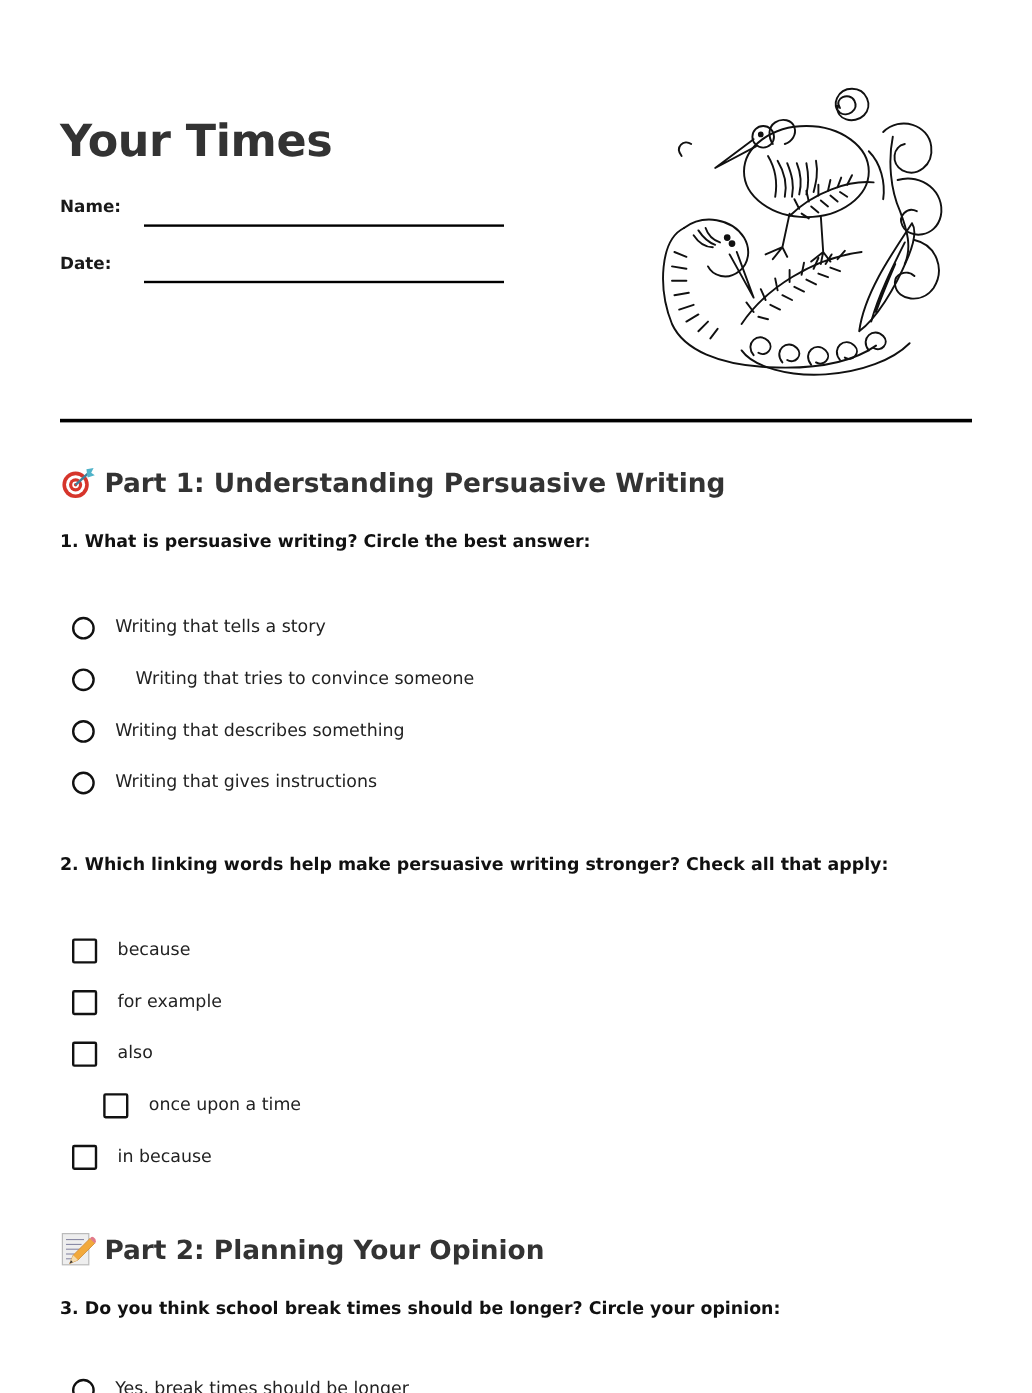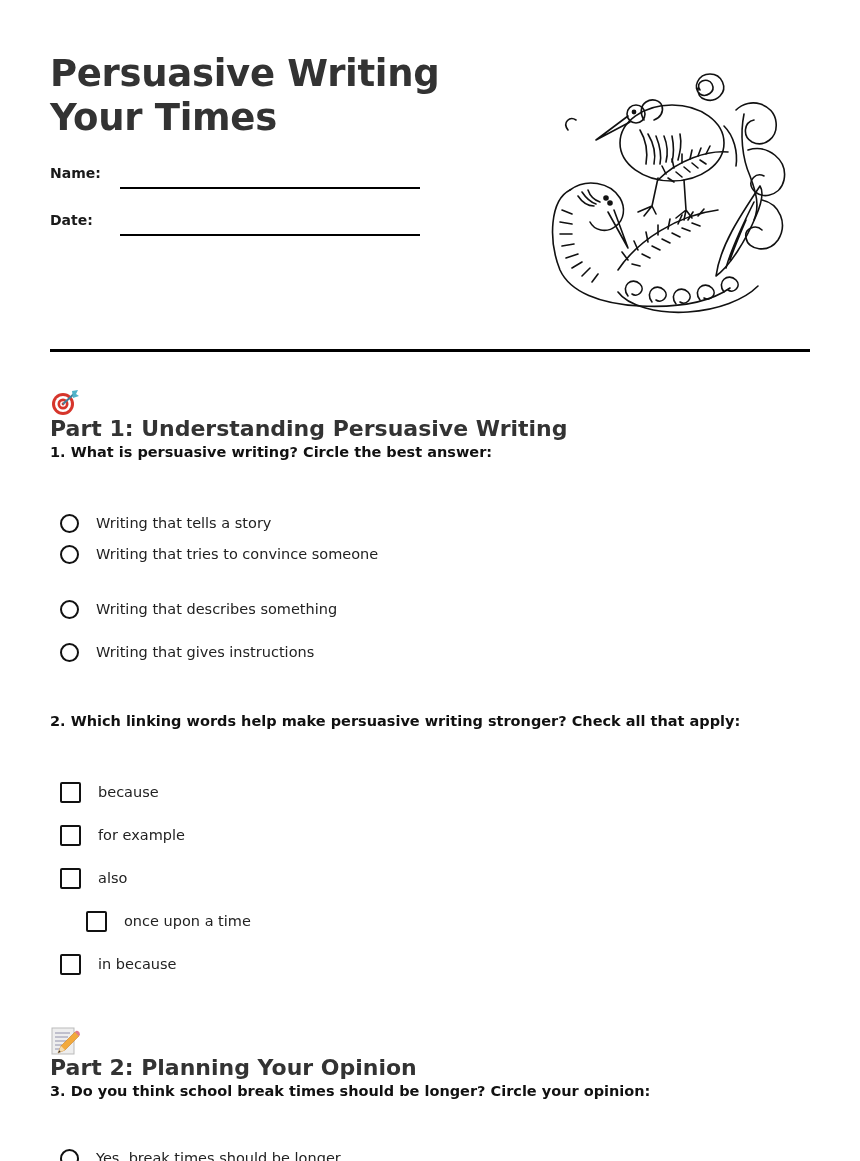--- a/index.html
+++ b/index.html
@@ -81,23 +81,22 @@
       background: #000;
     }
     .section-heading {
       position: absolute;
       left: 0;
       margin: 0;
       font-size: 22px;
       font-weight: bold;
       color: #333333;
       display: flex;
-      align-items: flex-start;
+      align-items: flex-end;
       white-space: nowrap;
-      flex-direction: column;
     }
     .section-heading .emoji {
       display: inline-block;
       width: 30px;
       height: 28px;
       margin-right: 7px;
       position: relative;
     }
     .question {
       position: absolute;
@@ -139,21 +138,21 @@
       white-space: nowrap;
     }
   </style>
 </head>
 <body>
 
 <div class="page">
 
   <div class="header">
     <h1 class="title">
-      <span>Persuasive Writing</span><br>
+      <br>
       <span>Your Times</span>
     </h1>
 
     <div class="field-row name">
       <span class="field-label">Name:</span>
       <input class="field-line" type="text" value="" style="">
     </div>
 
     <div class="field-row date">
       <span class="field-label">Date:</span>
@@ -221,21 +220,21 @@
     </svg>
     <span>Part 1: Understanding Persuasive Writing</span>
   </h2>
 
   <p class="question" style="top:444px;">1. What is persuasive writing? Circle the best answer:</p>
 
   <div class="option" style="top:510px;">
     <span class="radio-circle"></span>
     <span class="option-label">Writing that tells a story</span>
   </div>
-  <div class="option" style="top:541px;">
+  <div class="option" style="top:553px;gap:17px;">
     <span class="radio-circle"></span>
     <span class="option-label">Writing that tries to convince someone</span>
   </div>
   <div class="option" style="top:596px;">
     <span class="radio-circle"></span>
     <span class="option-label">Writing that describes something</span>
   </div>
   <div class="option" style="top:639px;">
     <span class="radio-circle"></span>
     <span class="option-label">Writing that gives instructions</span>

